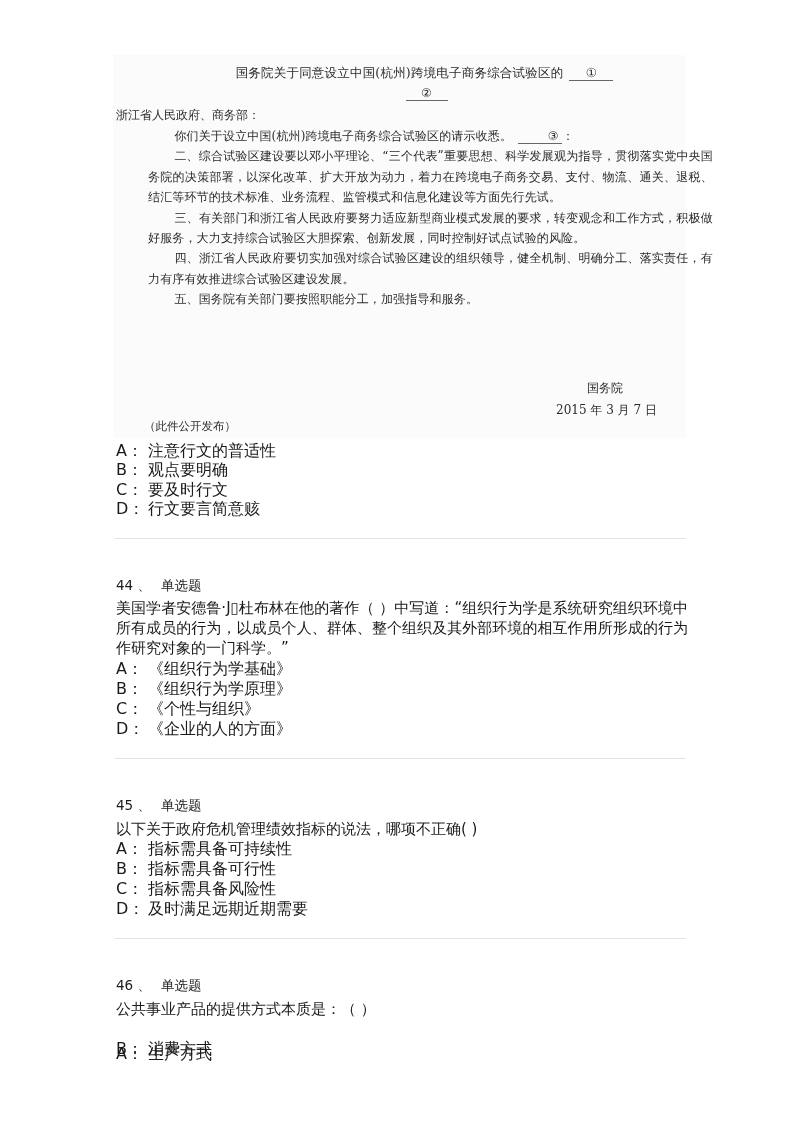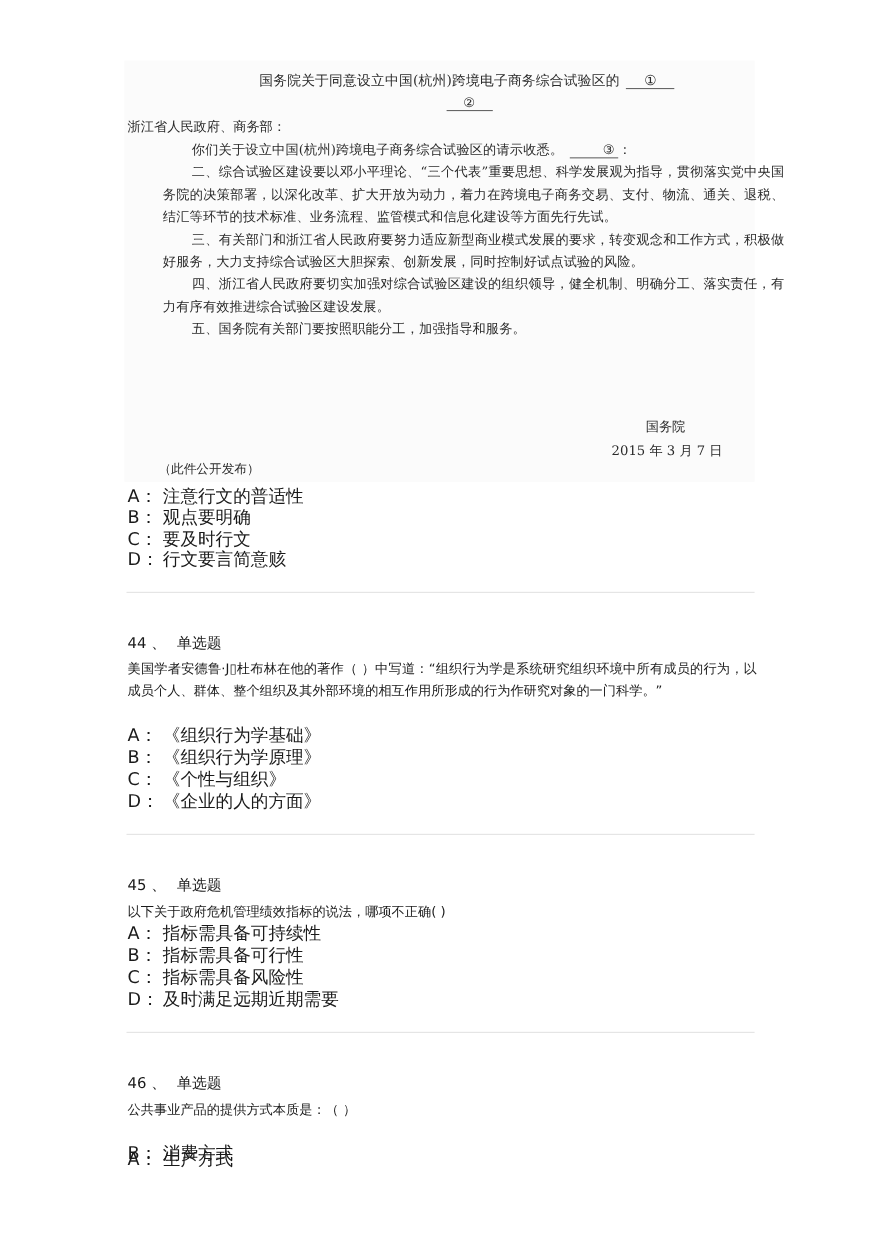--- a/index.html
+++ b/index.html
@@ -120,21 +120,21 @@
     left: 116px;
     font-size: 13.5px;
     line-height: 20px;
     white-space: nowrap;
   }
   .q-header .num { margin-right: 10px; }
   .q-stem {
     position: absolute;
     left: 116px;
     width: 572px;
-    font-size: 12px;
+    font-size: 15px;
     line-height: 20px;
     text-align: justify;
   }
 </style>
 </head>
 <body>
 
 <div class="page">
 
   <div class="scan">

